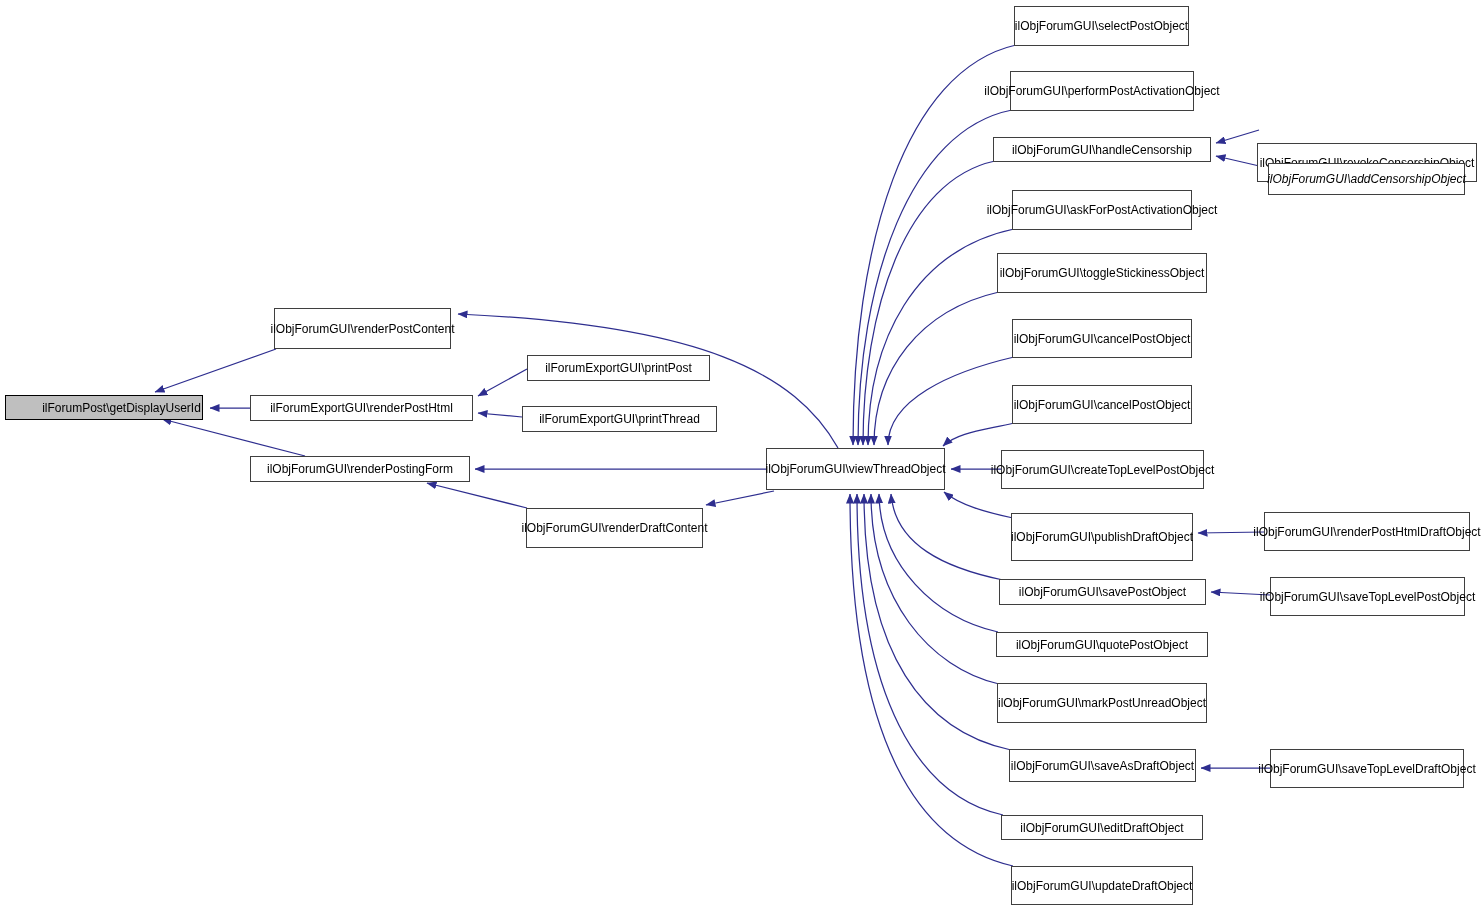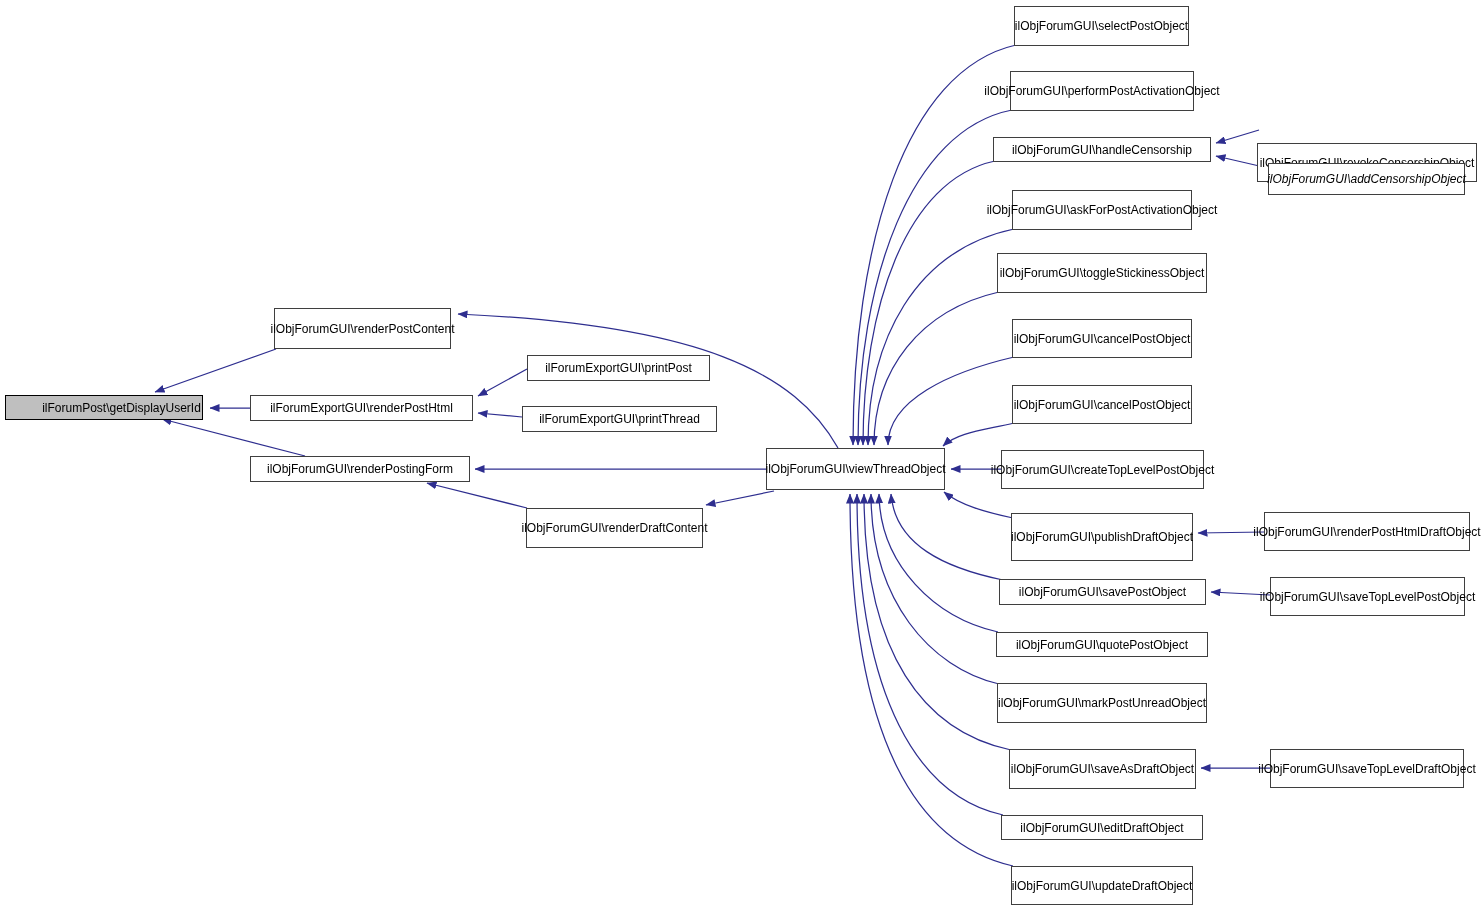--- a/index.html
+++ b/index.html
@@ -151,21 +151,21 @@
       <div class="node" style="left: 999px; top: 579px; width: 207px; height: 26px;">
         <div class="node-line">ilObjForumGUI\savePostObject</div>
       </div>
       <div class="node" style="left: 996px; top: 632px; width: 212px; height: 25px;">
         <div class="node-line">ilObjForumGUI\quotePostObject</div>
       </div>
       <div class="node" style="left: 997px; top: 683px; width: 210px; height: 40px;">
         <div class="node-line">ilObjForumGUI\markPostUnread</div>
         <div class="node-line">Object</div>
       </div>
-      <div class="node" style="left: 1009px; top: 749px; width: 187px; height: 40px;">
+      <div class="node" style="left: 1009px; top: 749px; width: 187px; height: 33px;">
         <div class="node-line">ilObjForumGUI\saveAsDraft</div>
         <div class="node-line">Object</div>
       </div>
       <div class="node" style="left: 1001px; top: 815px; width: 202px; height: 25px;">
         <div class="node-line">ilObjForumGUI\editDraftObject</div>
       </div>
       <div class="node" style="left: 1011px; top: 866px; width: 182px; height: 39px;">
         <div class="node-line">ilObjForumGUI\updateDraft</div>
         <div class="node-line">Object</div>
       </div>

